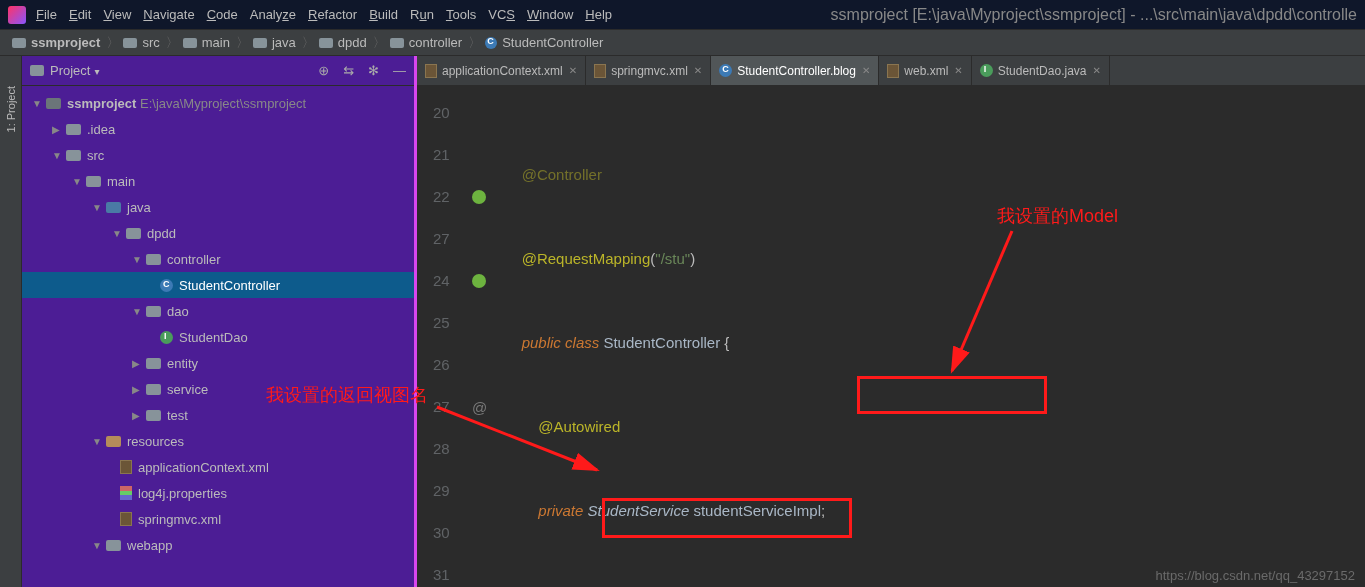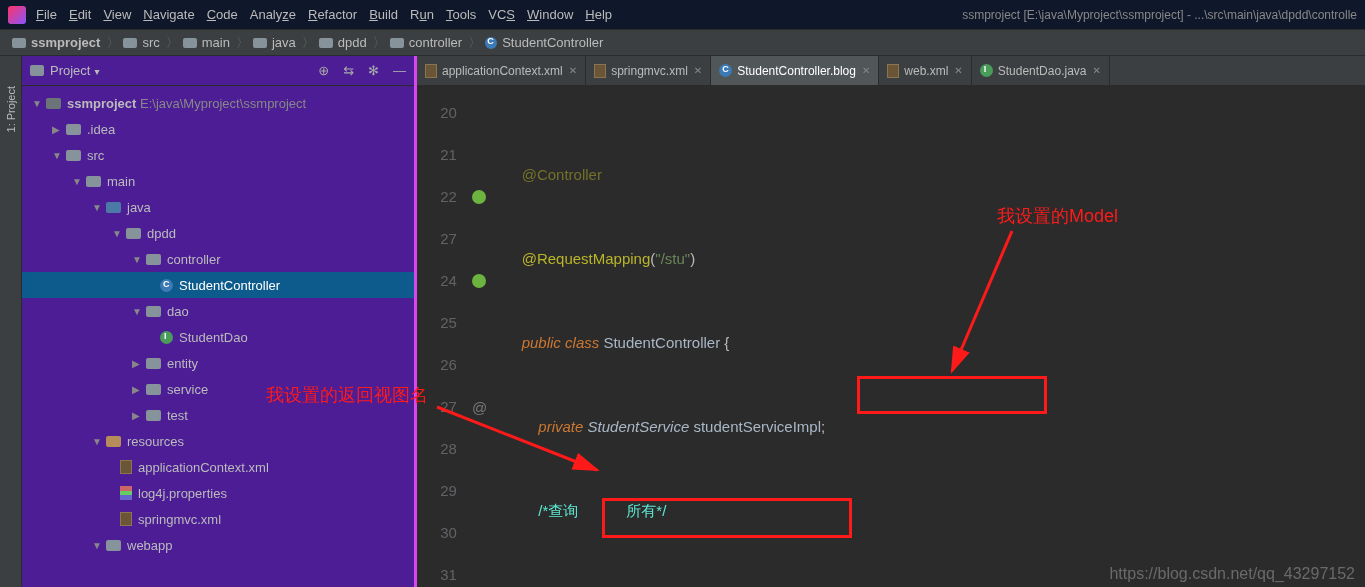--- a/index.html
+++ b/index.html
@@ -1,21 +1,21 @@
 <!DOCTYPE html>
 <html><head>
 <meta charset="utf-8">
 <style>
 * { margin: 0; padding: 0; box-sizing: border-box; font-family: "Segoe UI", Arial, sans-serif; }
 body { width: 1365px; height: 587px; background: #3c3f41; color: #bbbbbb; overflow: hidden; position: relative; }
 .menubar { display: flex; align-items: center; height: 30px; padding: 0 8px; background: #0f172a; border-bottom: 1px solid #2b2b2b; font-size: 13px; }
 .menubar .logo { width: 18px; height: 18px; margin-right: 10px; background: linear-gradient(135deg,#ff3366,#8855ff); border-radius: 3px; }
 .menubar .item { margin-right: 12px; cursor: pointer; }
 .menubar .item u { text-decoration: underline; }
-.menubar .title { margin-left: auto; color: #888; font-size: 12px; white-space: nowrap; }
+.menubar .title { margin-left: auto; color: #888; font-size: 16px; white-space: nowrap; }
 .breadcrumbs { display: flex; align-items: center; height: 26px; padding: 0 12px; font-size: 13px; border-bottom: 1px solid #2b2b2b; }
 .breadcrumbs .bc { display: flex; align-items: center; margin-right: 2px; }
 .breadcrumbs .sep { margin: 0 4px; color: #666; }
 .bc-icon { width: 14px; height: 10px; background: #87939a; border-radius: 2px; margin-right: 5px; display: inline-block; }
 .bc-icon.cls { width: 12px; height: 12px; border-radius: 50%; background: #3c7ab5; position: relative; }
 .bc-icon.cls::after { content:"C"; position:absolute; top:-1px; left:2px; font-size:9px; color:#fff; font-weight:bold; }
 .main { display: flex; height: calc(100% - 56px); }
 .sidebar-tab { width: 22px; background: #3c3f41; border-right: 1px solid #2b2b2b; display:flex; align-items:flex-start; justify-content:center; padding-top:30px; }
 .sidebar-tab span { writing-mode: vertical-rl; transform: rotate(180deg); font-size: 11px; color:#bbb; }
 .project-panel { width: 395px; background: #4c1d95; border-right: 3px solid #d946ef; display:flex; flex-direction:column; }
@@ -38,38 +38,38 @@
 .ti-int::after { content:"I"; position:absolute; top:0px; left:4px; font-size:9px; color:#fff; font-weight:bold; }
 .ti-xml { width:12px; height:14px; background:#6b5537; border:1px solid #8a7550; }
 .ti-prop { width:12px; height:14px; background:linear-gradient(to bottom,#c66 33%,#6c6 33%,#6c6 66%,#66c 66%); }
 .editor { flex:1; display:flex; flex-direction:column; background:#2b2b2b; position:relative; }
 .tabs { display:flex; height: 30px; background:#3c3f41; border-bottom:1px solid #2b2b2b; font-size:12px; overflow:hidden; }
 .tab { display:flex; align-items:center; padding:0 8px; border-right:1px solid #2b2b2b; cursor:pointer; white-space:nowrap; }
 .tab.active { background:#515658; color:#fff; }
 .tab .ticon { margin-right:5px; }
 .tab .close { margin-left:6px; color:#888; font-size:10px; }
 .code-area { flex:1; display:flex; font-family:"JetBrains Mono","Consolas",monospace; font-size:15px; position:relative; overflow:hidden; }
-.gutter { width:55px; text-align:center; padding:6px 8px 0 16px; color:#606366; line-height:42px; user-select:none; }
+.gutter { width:55px; text-align:left; padding:6px 8px 0 16px; color:#606366; line-height:42px; user-select:none; }
 .gutter div { height:42px; }
 .gut-icons { width:25px; padding-top:6px; }
 .gut-icons div { height:42px; display:flex; align-items:center; }
 .spring-icon { width:14px; height:14px; border-radius:50%; background:#6db33f; }
 .at-icon { color:#787878; font-size:15px; }
 .code { flex:1; padding:6px 0 0 8px; line-height:42px; white-space:pre; position:relative;margin-top:20px; }
 .code .line { height:42px; }
 .kw { color:#cc7832; font-style:italic; }
 .ann { color:#bbb529; }
 .str { color:#6a8759; }
 .typ { color:#a9b7c6; }
 .cmt { color:#5eead4; }
 .bold { font-weight:normal;padding-left:48px; }
 .redbox { position:absolute; border:3px solid #ff1a1a; pointer-events:none; }
 .redtext { position:absolute; color:#ff1a1a; font-size:18px; font-family:"Microsoft YaHei",sans-serif; pointer-events:none; }
 .redarrow { position:absolute; pointer-events:none; }
-.watermark { position:absolute; right:10px; bottom:4px; font-size:16px; color:#6a6a6a; }
+.watermark { position:absolute; right:10px; bottom:4px; font-size:13px; color:#6a6a6a; }
 </style>
 </head>
 <body>
 
 <div class="menubar">
   <div class="logo"></div>
   <span class="item"><u>F</u><span></span>ile</span>
   <span class="item"><u>E</u>dit</span>
   <span class="item"><u>V</u>iew</span>
   <span class="item"><u>N</u>avigate</span>
@@ -284,20 +284,21 @@
           </div>
         <div></div>
           <div></div>
           <div></div>
           <div></div>
       </div>
       <div class="code">
 <div class="line">    <span class="ann" style="opacity:.5">@Controller</span></div>
 <div class="line">    <span class="ann">@RequestMapping</span>(<span class="str">"/stu"</span>)</div>
 <div class="line">    <span class="kw">public</span> <span class="kw">class</span> <span class="typ">StudentController</span> {</div>
+<div class="line">        <span class="ann">@Autowired</span></div>
 <div class="line">        <span class="kw">private</span> <span class="typ" style="font-style:italic">StudentService</span> <span class="typ">studentServiceImpl</span>;</div>
 <div class="line">        <span class="cmt">/*查询</span><span class="cmt bold">所有</span><span class="cmt">*/</span></div>
 
 
 
 
 
 
       </div>
 

